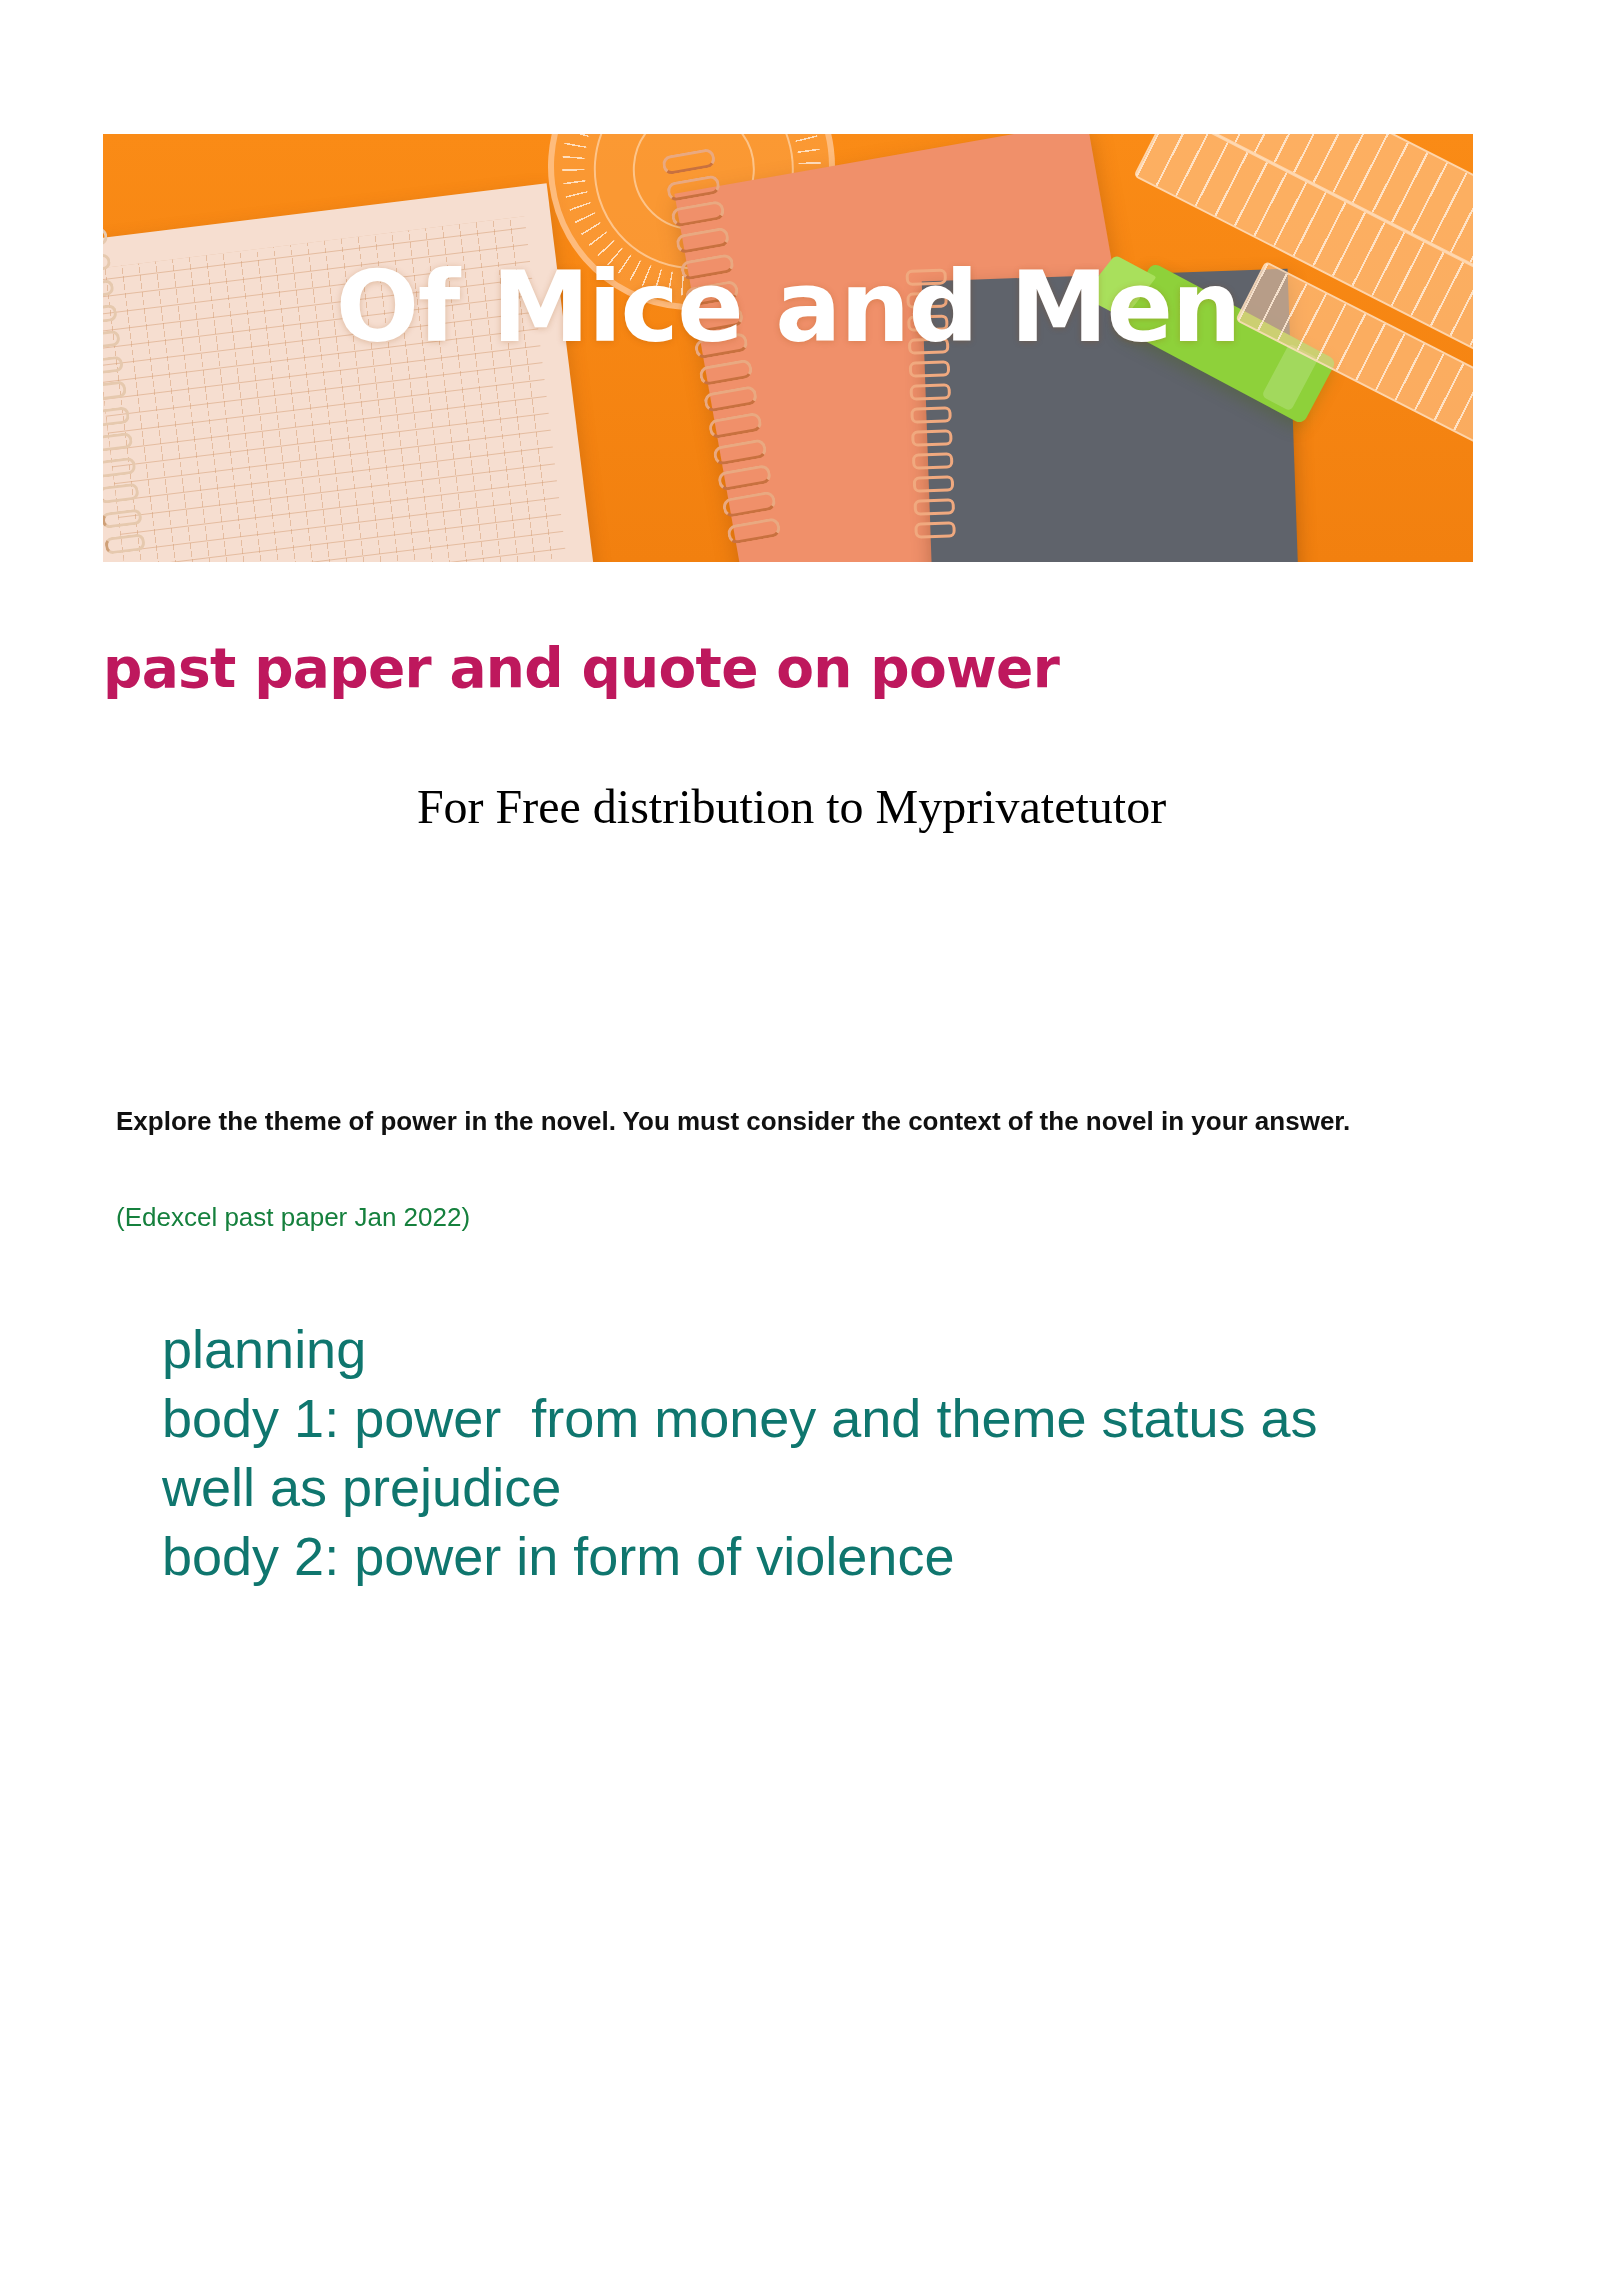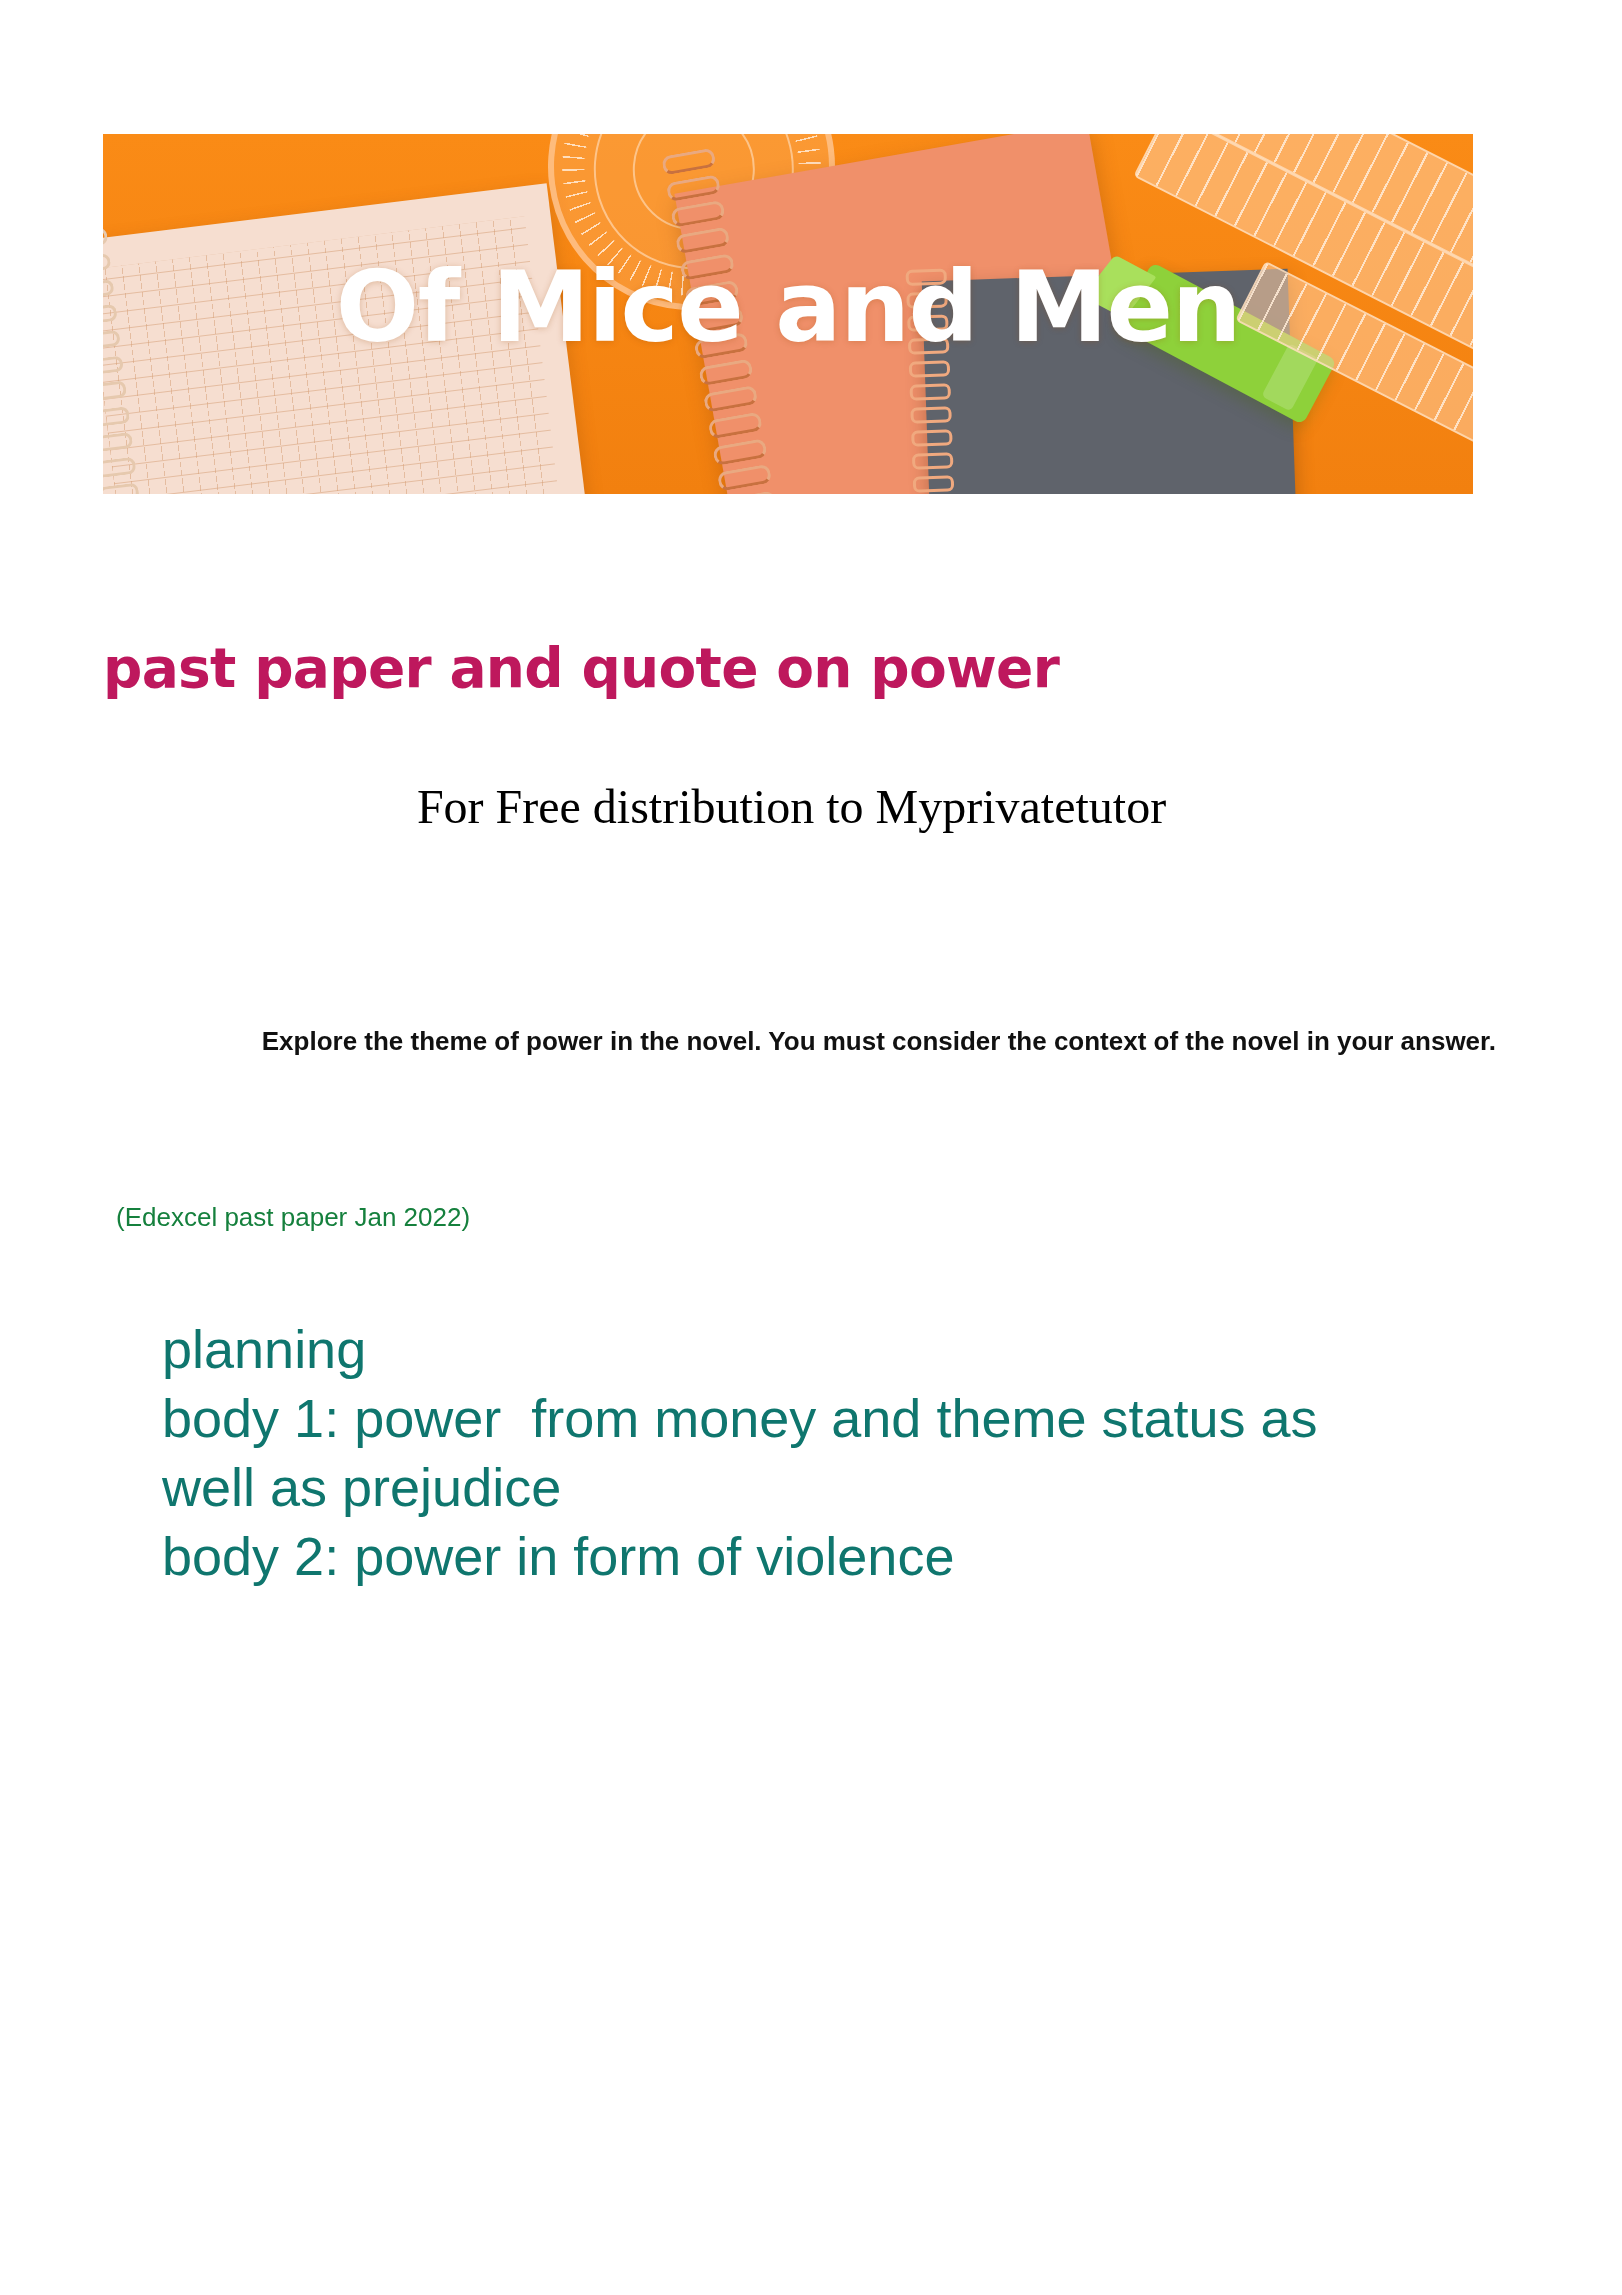--- a/index.html
+++ b/index.html
@@ -22,21 +22,21 @@
     height: 2295px;
     background: #ffffff;
   }
 
   
   .banner {
     position: absolute;
     left: 103px;
     top: 134px;
     width: 1370px;
-    height: 360px;
+    height: 428px;
     background: #f7871f;
     overflow: hidden;
   }
 
   .banner-bg {
     position: absolute;
     inset: 0;
     background: linear-gradient(180deg, #fa8b16 0%, #f2800f 100%);
   }
 
@@ -293,28 +293,27 @@
     font-family: "Liberation Serif", serif;
     font-weight: 400;
     font-size: 48px;
     line-height: 1.33;
     color: #000000;
   }
 
   .question {
     position: absolute;
     left: 116px;
-    top: 1022px;
+    top: 1102px;
     width: 1380px;
     font-family: "Liberation Sans", sans-serif;
     font-weight: 700;
     font-size: 26px;
     line-height: 1.52;
     color: #111111;
-    text-align: right;
   }
 
   .source-note {
     position: absolute;
     left: 116px;
     top: 1199px;
     width: 1308px;
     font-family: "Liberation Sans", sans-serif;
     font-weight: 400;
     font-size: 26px;

